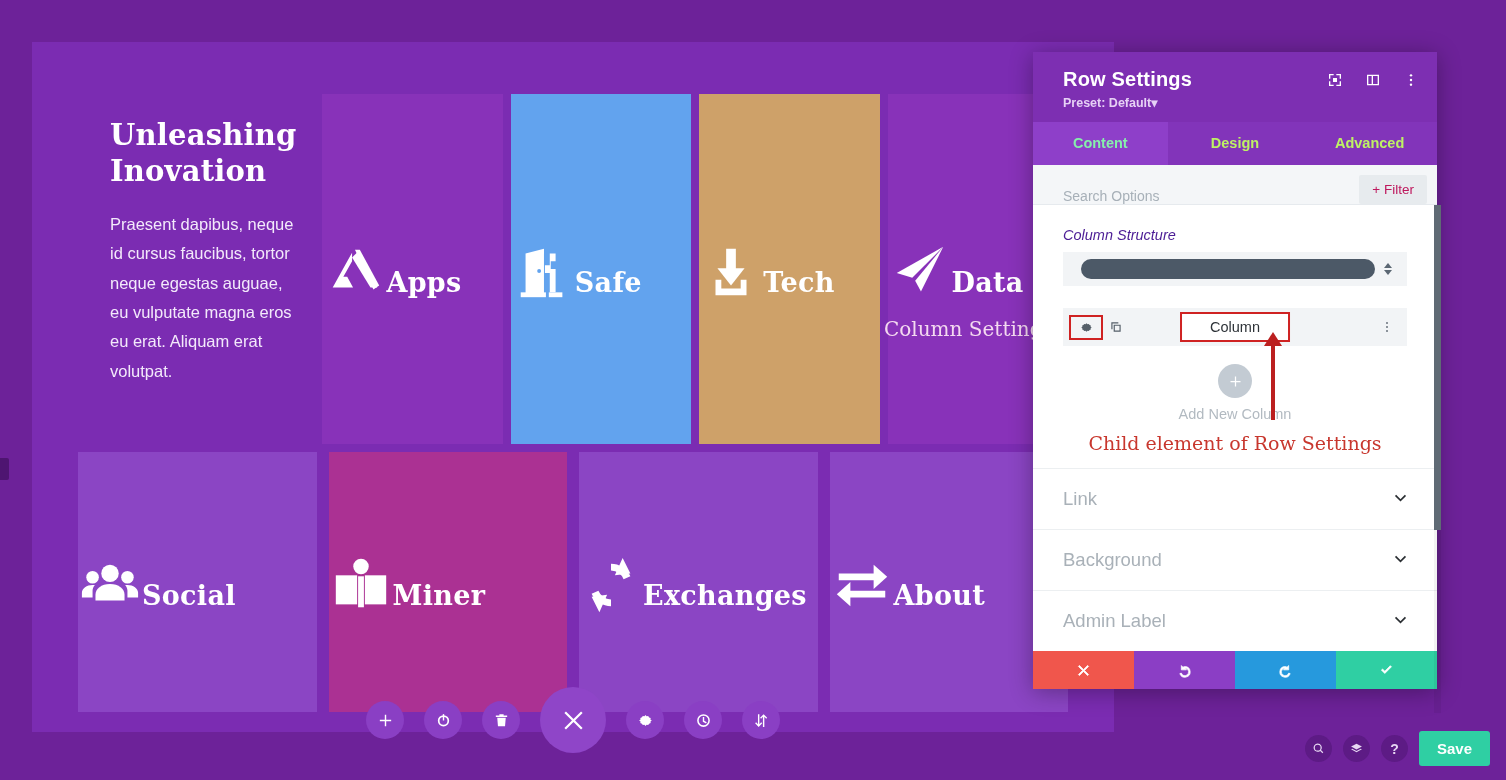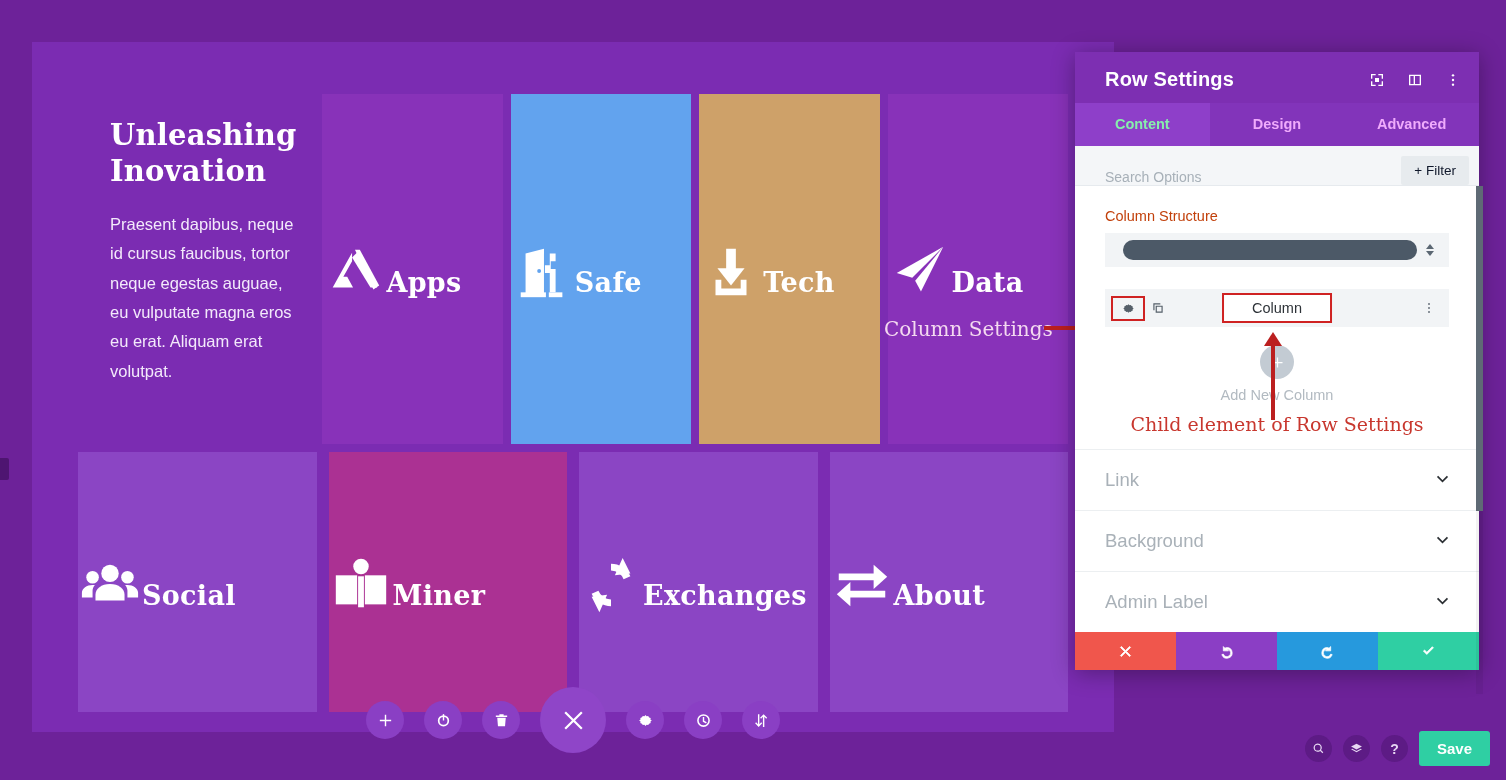--- a/index.html
+++ b/index.html
@@ -147,21 +147,21 @@
     padding: 9px 18px;
     border: none;
     border-radius: 3px;
     font-family: "Liberation Sans", sans-serif;
     cursor: pointer;
   }
 
   
   .modal {
     position: absolute;
-    left: 1075px; top: 52px;
+    left: 1033px; top: 52px;
     width: 404px;
     background: #fff;
     box-shadow: 0 3px 22px rgba(0,0,0,.32);
     display: flex; flex-direction: column;
   }
   .modal-header {
     background: #7d2fb2;
     padding: 16px 20px 12px 30px;
     position: relative;
   }
@@ -184,21 +184,21 @@
   }
   .hdr-icons .hi { cursor: pointer; display:flex; }
   .hdr-icons svg { width: 16px; height: 16px; fill: #fff; }
 
   .tabs {
     background: #8234ba;
     display: flex;
   }
   .tab {
     padding: 13px 0 14px 0;
-    color: #f0abfc;
+    color: #bef264;
     font-size: 14.5px;
     font-weight: bold;
     text-align: center;
     cursor: pointer;
     width: 33.33%;
   }
   .tab.active { background: #8e3fc9; color: #86efac; }
 
   .searchbar {
     display: flex; align-items: flex-end;
@@ -209,34 +209,35 @@
   }
   .searchbar input {
     flex: 1;
     border: none; outline: none; background: transparent;
     font-size: 14px; color: #5c6670;
     font-family: "Liberation Sans", sans-serif;
   }
   .searchbar input::placeholder { color: #a7b0b8; }
   .filter-btn {
     background: #e7ebee;
-    color: #0f172a;
+    color: #be185d;
     font-size: 13.5px;
     padding: 7px 13px;
     margin-right: 10px;
     border: none; border-radius: 2px;
     cursor: pointer;
     font-family: "Liberation Sans", sans-serif;
   }
 
   .modal-body { background:#fff; position: relative; }
 
   .field-label {
-    font-size: 14.5px; color: #c2410c;
+    font-size: 14.5px; color: #4c1d95;
     padding: 22px 30px 9px 30px;
+    font-style: italic;
   }
   .colstruct-wrap { padding: 0 30px 0 30px; }
   .colstruct {
     background: #f2f4f6;
     height: 34px;
     display: flex; align-items: center;
     padding: 0 6px 0 18px;
     cursor: pointer;
   }
   .colstruct .bar {
@@ -546,20 +547,23 @@
 
   <div class="edge-nub"></div>
 
   <div class="anno-text" style="left:884px; top:317px;">Column Settings</div>
   <div class="arrow-h" style="left:1044px; top:326px; width:62px;"></div>
 
   <div class="modal">
 
     <div class="modal-header">
       <div class="modal-title">Row Settings</div>
+      <div class="modal-preset">
+        <span>Preset: Default</span><span>▾</span>
+      </div>
       <div class="hdr-icons">
         <span class="hi">
           <svg viewBox="0 0 24 24">
               <path d="M3 3h7v2H5v5H3zM14 3h7v7h-2V5h-5zM3 14h2v5h5v2H3zM19 14h2v7h-7v-2h5z"></path>
               <rect x="9" y="9" width="6" height="6"></rect>
             </svg>
         </span>
         <span class="hi">
           <svg viewBox="0 0 24 24">
               <path d="M3 4h18v16H3zm2 2v12h5V6zm7 0v12h7V6z"></path>

